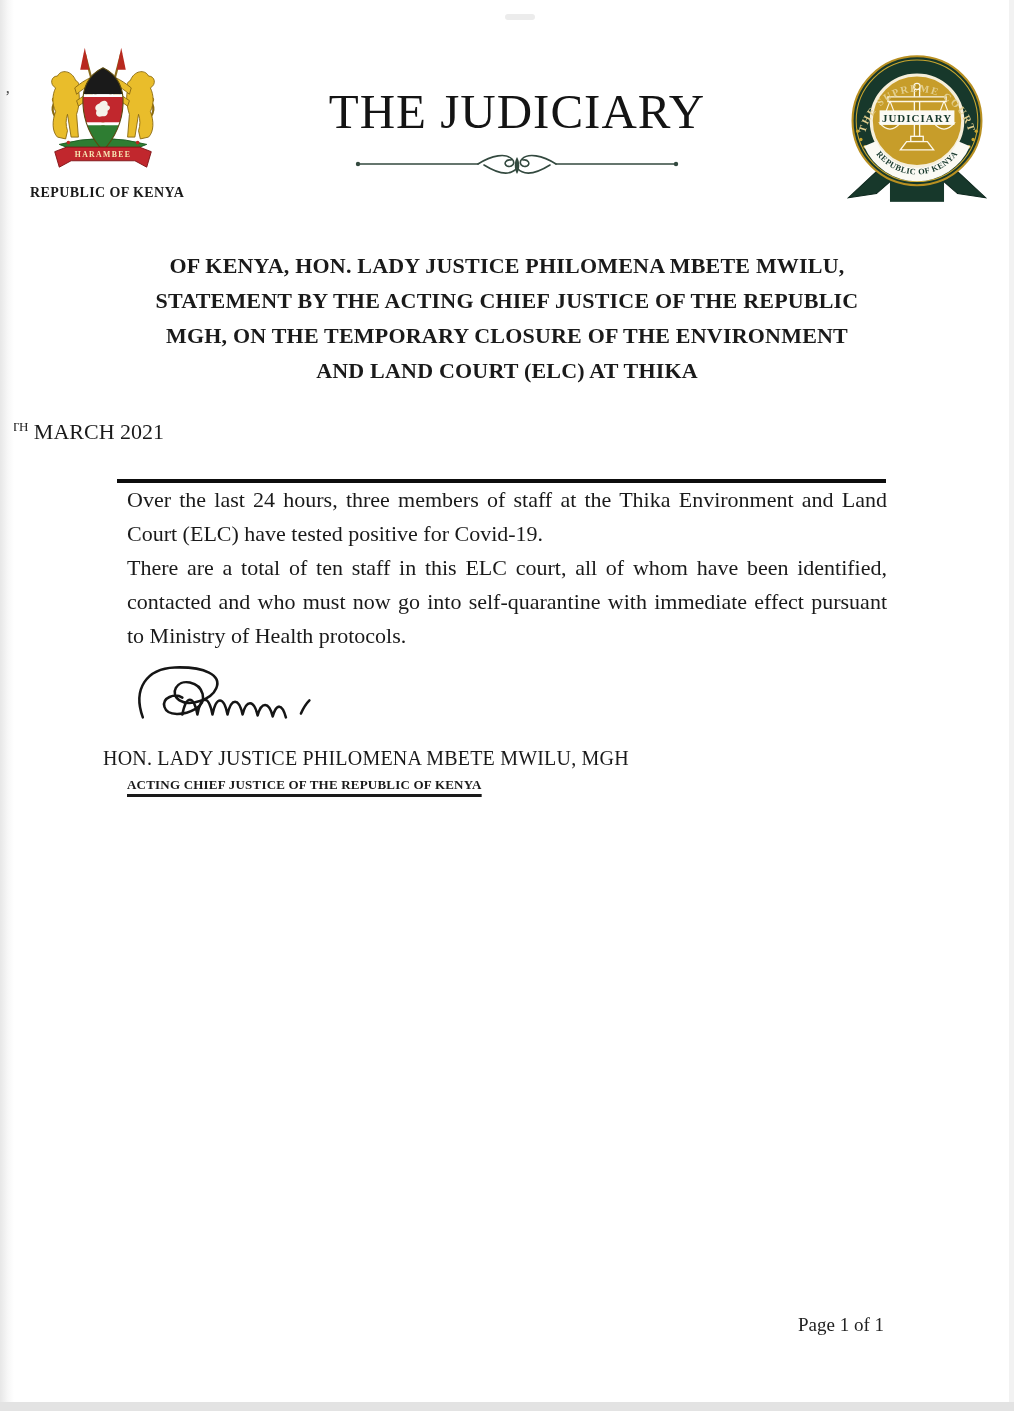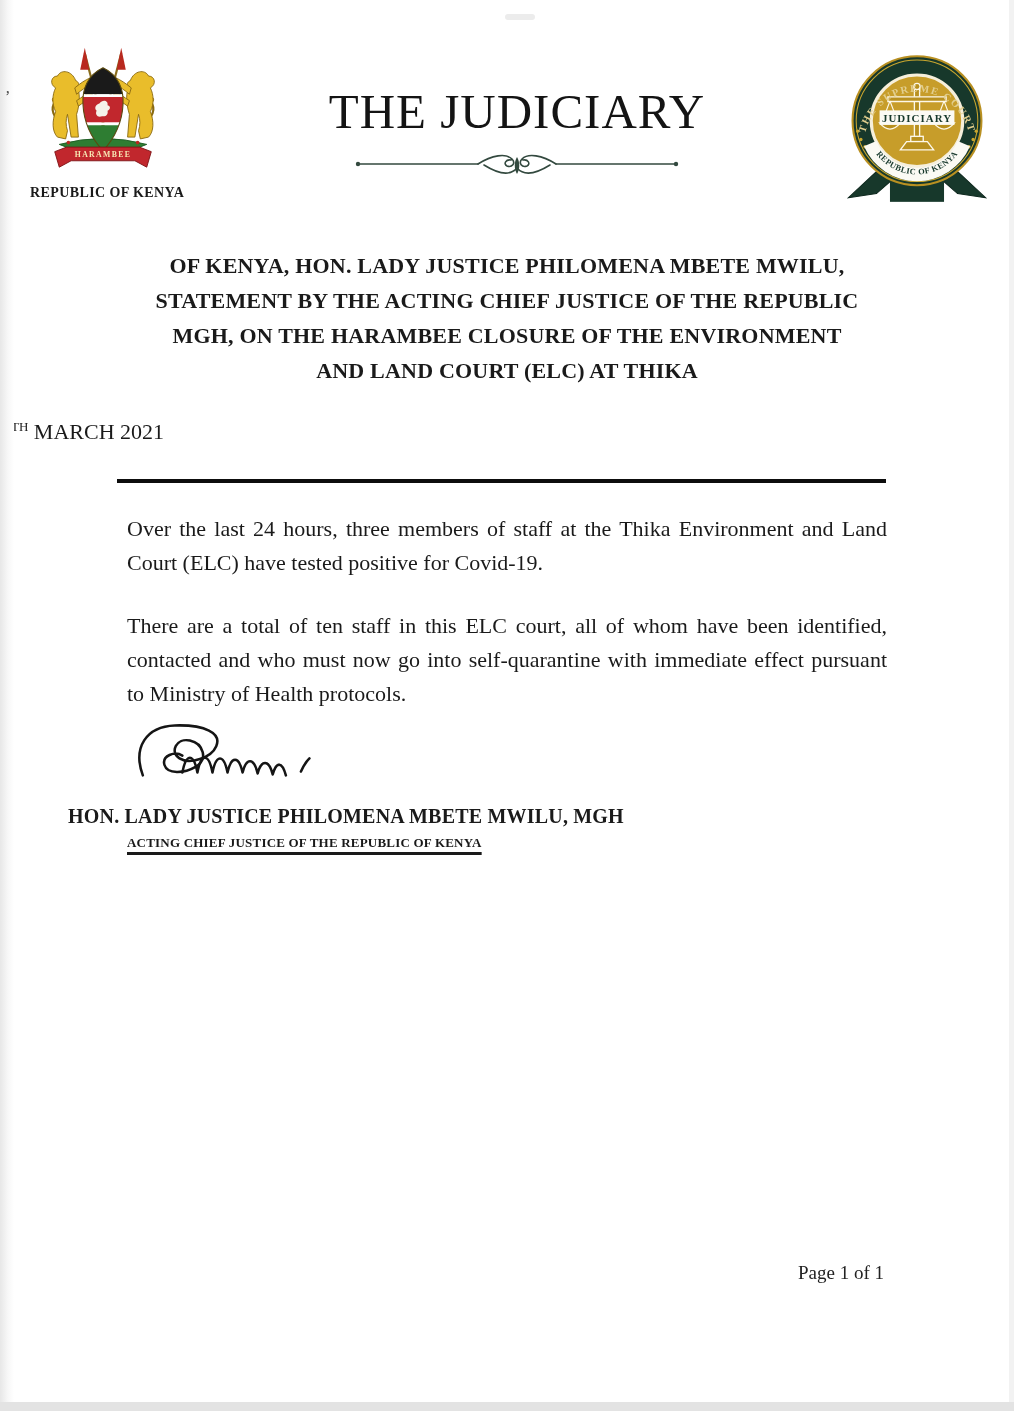--- a/index.html
+++ b/index.html
@@ -27,28 +27,28 @@
   .seal-wrap { width:152px; flex:0 0 auto; padding-top:2px; }
 
   
   .title-block { margin:38px auto 0; width:820px; text-align:center;
     font-weight:bold; font-size:22px; line-height:35px; letter-spacing:.2px; }
   .date-line { margin-top:31px; text-align:left; font-weight:normal; font-size:22px; }
   .date-line sup { font-size:13px; vertical-align:super; }
   .rule { margin:34px 128px 0 117px; border:none; border-top:4px solid #0d0d0d; }
 
   .body-text { margin:0 127px; text-align:justify; font-size:22px; line-height:34px; }
-  .body-text p { margin-top:29px; }
+  .body-text p { }
 
   .signature-block { margin:6px 0 0 127px; }
-  .signatory-name { margin:4px 0 0 68px; font-weight:bold; font-size:20px; letter-spacing:.2px; }
+  .signatory-name { margin:4px 0 0 103px; font-weight:normal; font-size:20px; letter-spacing:.2px; }
   .signatory-role { margin:7px 0 0 127px; font-weight:bold; font-size:13px; letter-spacing:.2px;
     text-decoration:underline; text-decoration-thickness:2.5px; text-underline-offset:5px; }
 
-  .page-footer { position:absolute; top:1262px; right:130px; font-size:19px; color:#222; }
+  .page-footer { position:absolute; top:1314px; right:130px; font-size:19px; color:#222; }
 </style>
 </head>
 <body>
 
 <div class="page">
 
   <div class="edge-left"></div>
   <div class="edge-right"></div>
   <div class="edge-bottom"></div>
   <div class="top-dash"></div>
@@ -166,21 +166,21 @@
         <text font-size="8" font-weight="bold" fill="#17382b" letter-spacing="0.4">
           <textPath href="#sealBottom" startOffset="50%" text-anchor="middle">REPUBLIC OF KENYA</textPath>
         </text>
       </svg>
     </div>
   </header>
 
   <section class="title-block">
     <div>OF KENYA, HON. LADY JUSTICE PHILOMENA MBETE MWILU,</div>
     <div>STATEMENT BY THE ACTING CHIEF JUSTICE OF THE REPUBLIC</div>
-    <div>MGH, ON THE HARAMBEE CLOSURE OF THE ENVIRONMENT</div>
+    <div>MGH, ON THE TEMPORARY CLOSURE OF THE ENVIRONMENT</div>
     <div>AND LAND COURT (ELC) AT THIKA</div>
   </section>
 
   <div class="date-line"><span>7</span><sup>TH</sup><span> MARCH 2021</span></div>
 
   <hr class="rule">
 
   <main class="body-text">
     <p>Over the last 24 hours, three members of staff at the Thika Environment and Land Court (ELC) have tested positive for Covid-19.</p>
     <p>There are a total of ten staff in this ELC court, all of whom have been identified, contacted and who must now go into self-quarantine with immediate effect pursuant to Ministry of Health protocols.</p>

